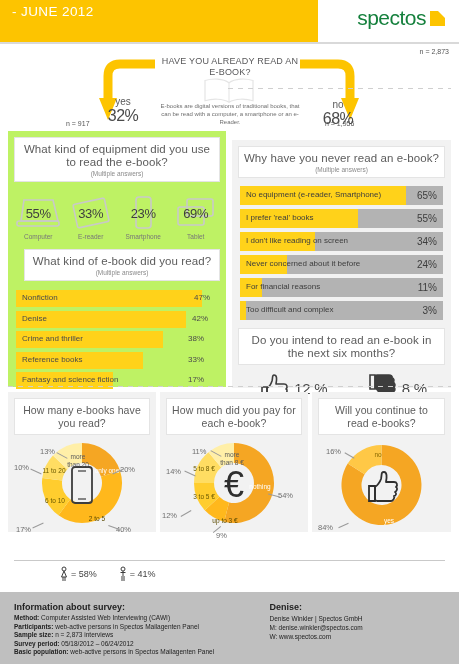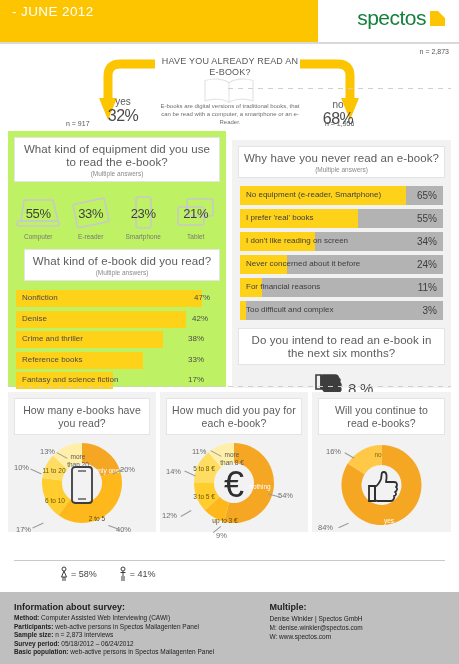--- a/index.html
+++ b/index.html
@@ -194,21 +194,21 @@
         </div>
         <div class="eq-name">Smartphone</div>
       </div>
 
       <div class="eq">
         <div class="eq-ico">
           <svg width="46" height="34" viewBox="0 0 46 34">
             <rect x="14" y="3" width="26" height="17" rx="2" fill="none" stroke="#c9c9c9" stroke-width="1.6"></rect>
             <rect x="5" y="11" width="26" height="18" rx="2" fill="none" stroke="#c9c9c9" stroke-width="1.6"></rect>
           </svg>
-          <span class="eq-pct">21%</span>
+          <span class="eq-pct">69%</span>
         </div>
         <div class="eq-name">Tablet</div>
       </div>
     </div>
 
     <div class="qbox" style="margin-top:9px;margin-left:16px;">
       <div class="qt">What kind of e-book did you read?</div>
       <div class="qs">(Multiple answers)</div>
     </div>
 
@@ -283,20 +283,28 @@
         <span class="gbar-txt">Too difficult and complex</span>
         <span class="gbar-pct">3%</span>
       </div>
     </div>
 
     <div class="qbox" style="margin-top:8px;">
       <div class="qt">Do you intend to read an e-book in the next six months?</div>
     </div>
 
     <div class="thumbs">
+      <div class="tb">
+        <svg width="34" height="30" viewBox="0 0 34 30">
+          <path d="M6 14 L11 14 L11 28 L6 28 Z" fill="none" stroke="#3d3d3d" stroke-width="1.6"></path>
+          <path d="M11 15 C13 14 15 11 16 8 C17 4 16 2 18 2 C21 2 21 6 20 11 L28 11 C31 11 32 14 30 16
+                   C32 17 31 20 29 21 C31 22 30 25 28 25 C29 27 27 28 25 28 L13 28 L11 27 Z" fill="none" stroke="#3d3d3d" stroke-width="1.6" stroke-linejoin="round"></path>
+        </svg>
+        <span class="tb-val">12 %</span>
+      </div>
       <div class="tb">
         <svg width="34" height="30" viewBox="0 0 34 30">
           <path d="M6 2 L11 2 L11 16 L6 16 Z" fill="none" stroke="#3d3d3d" stroke-width="1.6"></path>
           <path d="M11 15 C13 16 15 19 16 22 C17 26 16 28 18 28 C21 28 21 24 20 19 L28 19 C31 19 32 16 30 14
                    C32 13 31 10 29 9 C31 8 30 5 28 5 C29 3 27 2 25 2 L13 2 L11 3 Z" fill="#3d3d3d" stroke="#3d3d3d" stroke-width="1.4" stroke-linejoin="round"></path>
         </svg>
         <span class="tb-val">8 %</span>
       </div>
     </div>
   </div>
@@ -448,21 +456,21 @@
           <b>Sample size:</b><span> n = 2,873 interviews</span>
         </div>
         <div class="f-l">
           <b>Survey period:</b><span> 05/18/2012 – 06/24/2012</span>
         </div>
         <div class="f-l">
           <b>Basic population:</b><span> web-active persons in Spectos Mailagenten  Panel</span>
         </div>
       </div>
       <div class="f-col2">
-        <div class="f-h">Multiple:</div>
+        <div class="f-h">Denise:</div>
         <div class="f-c">Denise Winkler | Spectos GmbH</div>
         <div class="f-c">M:  denise.winkler@spectos.com</div>
         <div class="f-c">W:  www.spectos.com</div>
       </div>
     </div>
   </div>
 
 </div>
 
 </body></html>

